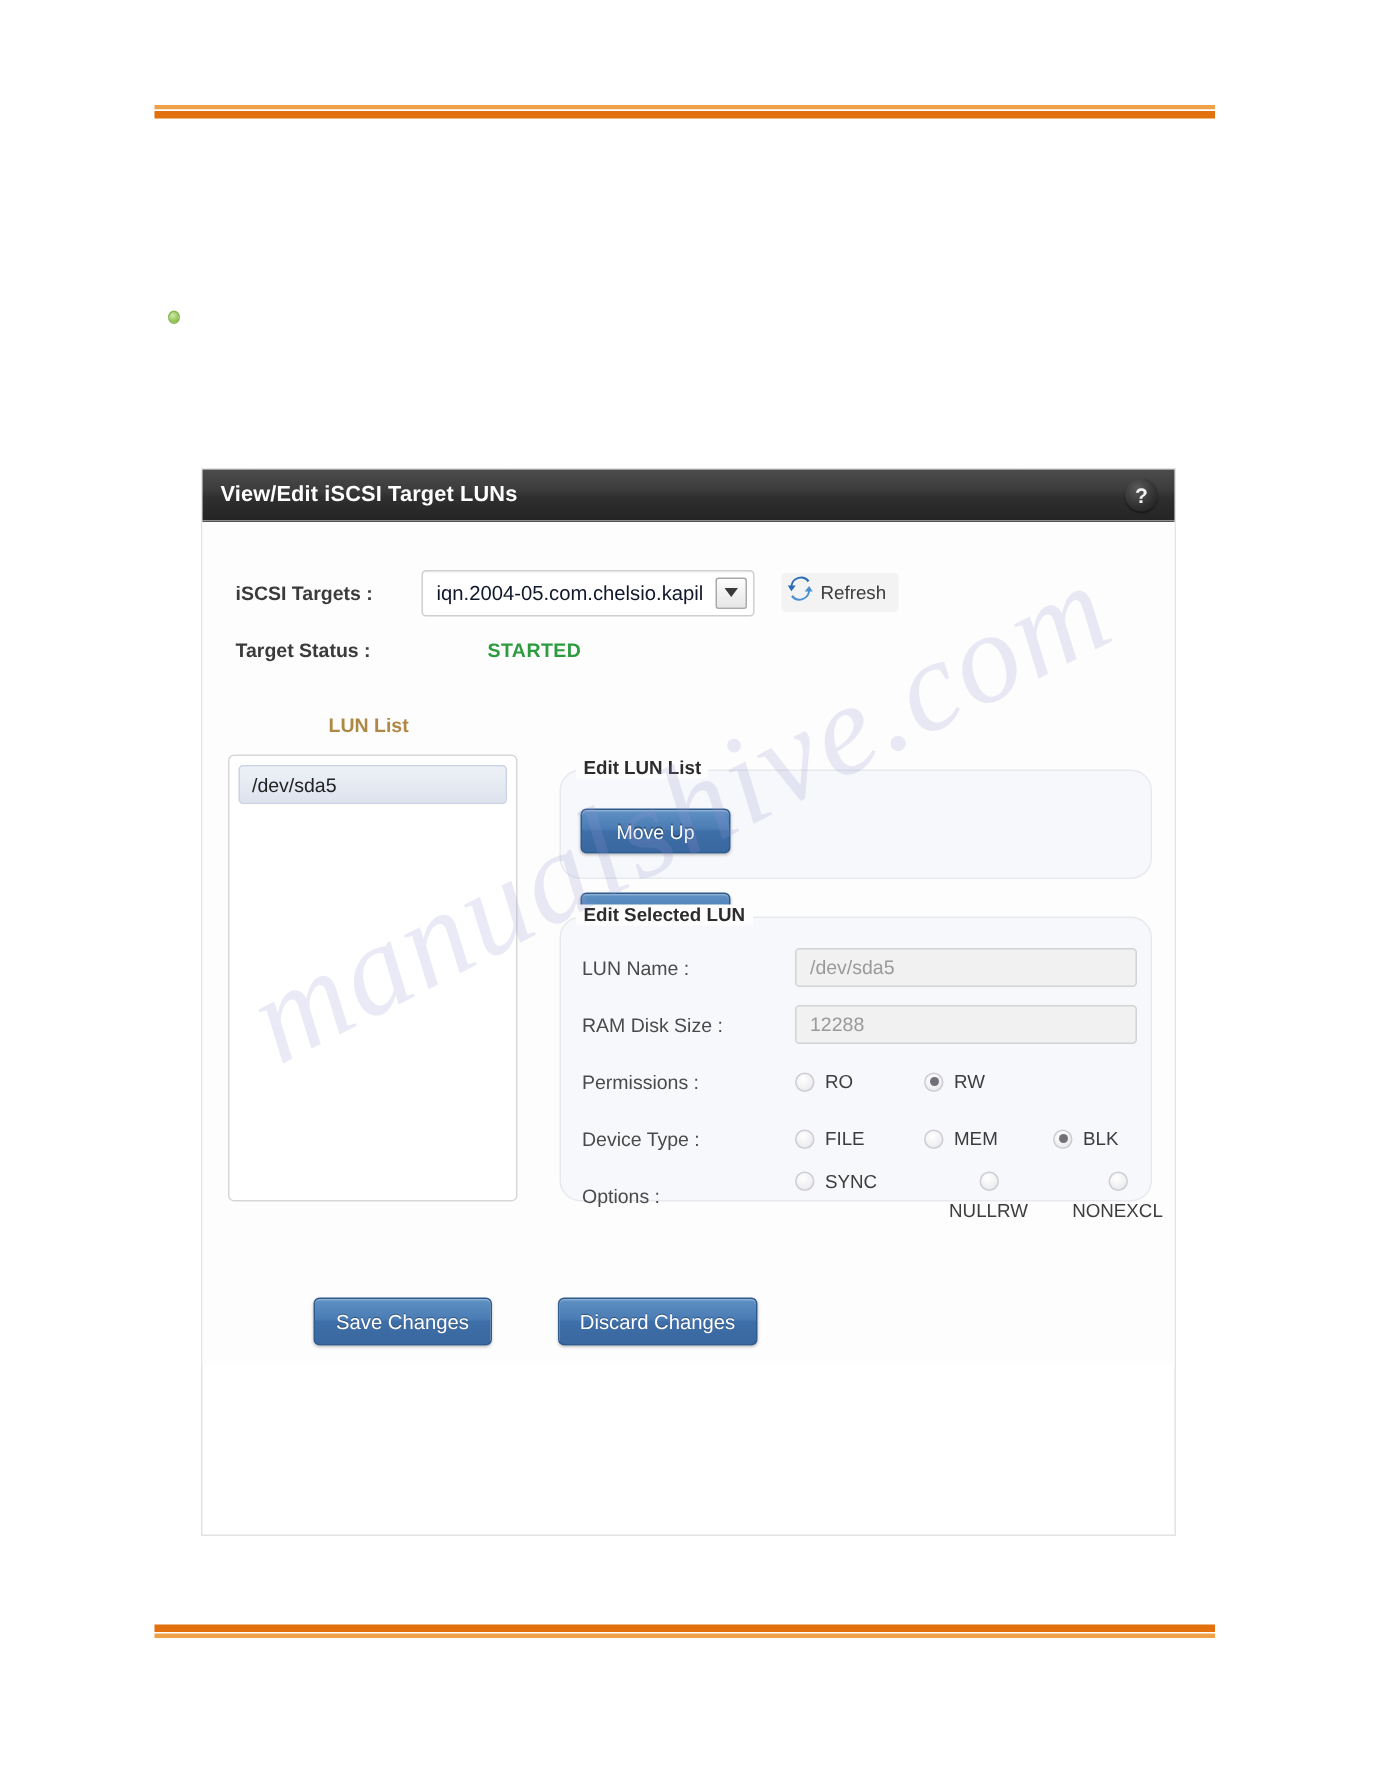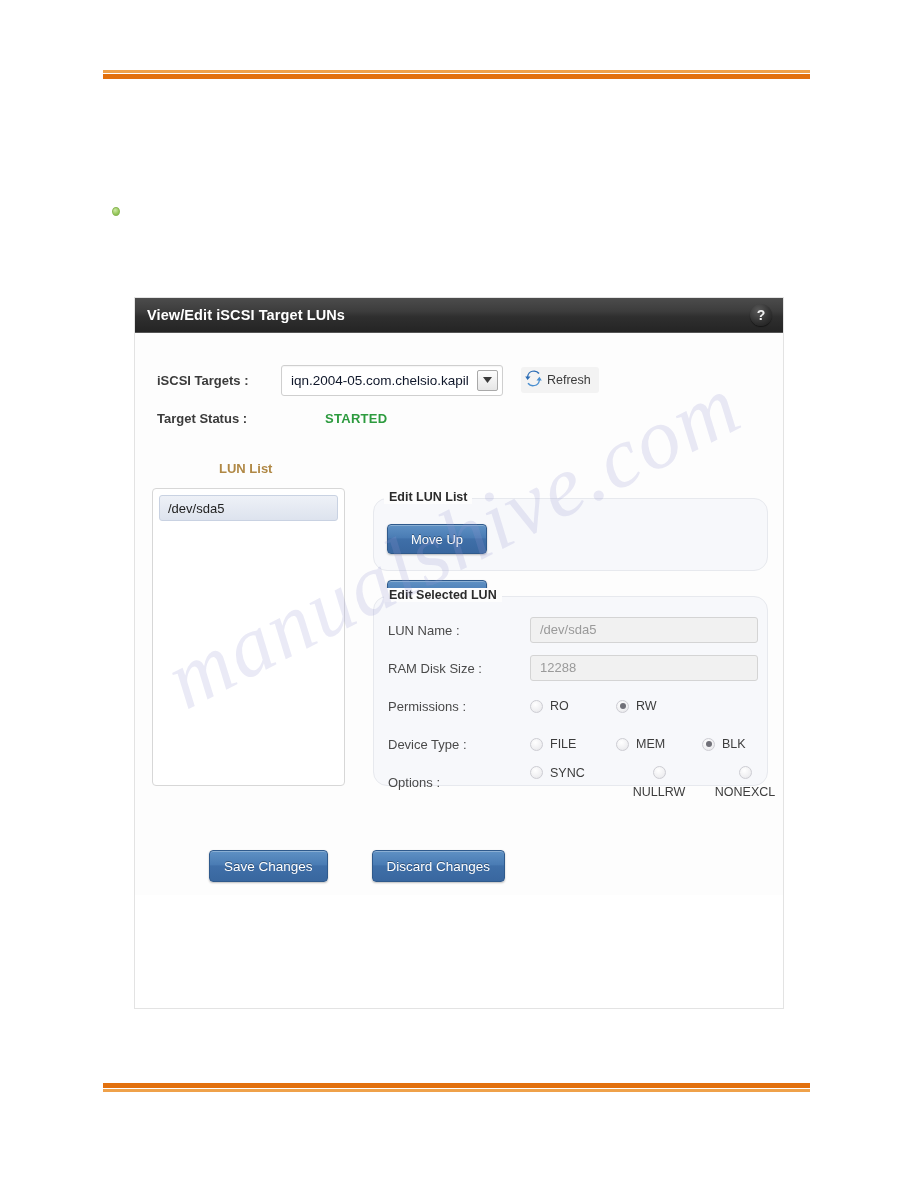--- a/index.html
+++ b/index.html
@@ -64,21 +64,21 @@
     border-radius: 50%;
     background: radial-gradient(circle at 35% 32%, #cfe9a8 0%, #9ccc62 55%, #7aae44 100%);
     border: 1px solid #8bb755;
     box-sizing: border-box;
   }
 
   
   .panel {
     position: absolute;
     left: 134px;
-    top: 297px;
+    top: 312px;
     width: 650px;
     height: 712px;
     box-sizing: border-box;
     background: #ffffff;
     border: 1px solid #e3e3e3;
   }
 
   .panel-title {
     position: relative;
     height: 34px;

